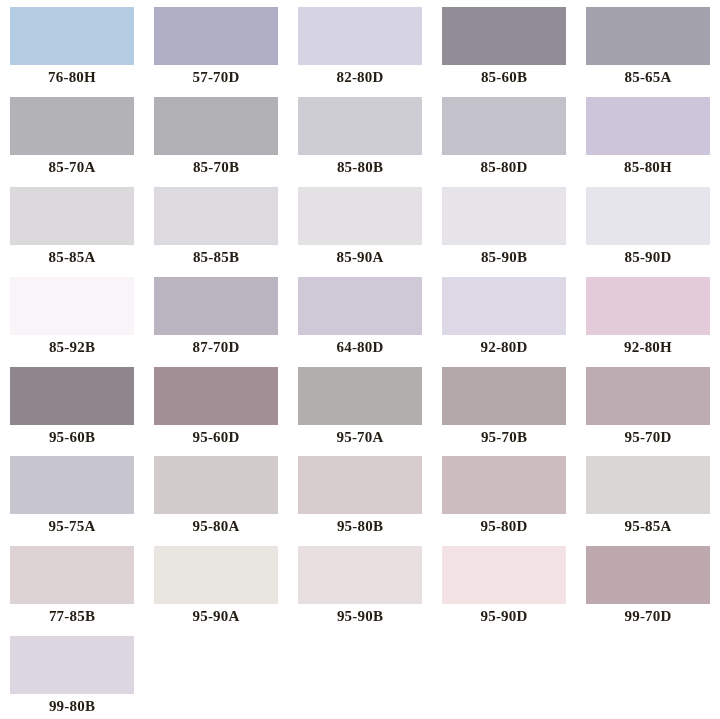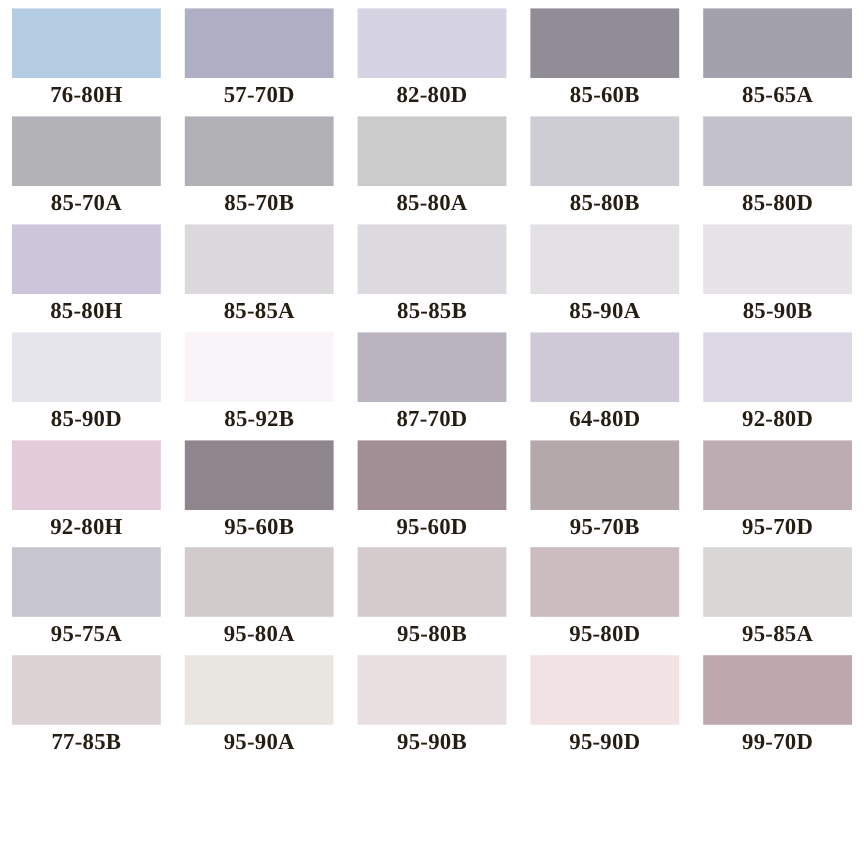--- a/index.html
+++ b/index.html
@@ -38,21 +38,21 @@
     visibility: hidden;
   }
   .swatch-chip {
     width: 124px;
     height: 58px;
     flex: none;
     box-sizing: border-box;
   }
   .swatch-label {
     margin-top: 5px;
-    font-size: 19px;
+    font-size: 15px;
     font-weight: bold;
     letter-spacing: 0.2px;
     color: #241d14;
     line-height: 1;
     text-align: center;
     white-space: nowrap;
   }
 </style>
 </head>
 <body style="background-color: rgb(255, 255, 255);">
@@ -80,24 +80,20 @@
     </div>
     <div class="swatch-cell">
       <div class="swatch-chip" style="background-color: rgb(179, 178, 183);"></div>
       <div class="swatch-label">85-70A</div>
     </div>
     <div class="swatch-cell">
       <div class="swatch-chip" style="background-color: rgb(177, 176, 181);"></div>
       <div class="swatch-label">85-70B</div>
     </div>
     <div class="swatch-cell">
-      <div class="swatch-chip" style="background-color: rgb(203, 203, 203);"></div>
-      <div class="swatch-label">85-80A</div>
-    </div>
-    <div class="swatch-cell">
       <div class="swatch-chip" style="background-color: rgb(205, 205, 211);"></div>
       <div class="swatch-label">85-80B</div>
     </div>
     <div class="swatch-cell">
       <div class="swatch-chip" style="background-color: rgb(195, 194, 203);"></div>
       <div class="swatch-label">85-80D</div>
     </div>
     <div class="swatch-cell">
       <div class="swatch-chip" style="background-color: rgb(205, 197, 218);"></div>
       <div class="swatch-label">85-80H</div>
@@ -144,20 +140,24 @@
     </div>
     <div class="swatch-cell">
       <div class="swatch-chip" style="background-color: rgb(143, 134, 141);"></div>
       <div class="swatch-label">95-60B</div>
     </div>
     <div class="swatch-cell">
       <div class="swatch-chip" style="background-color: rgb(162, 143, 149);"></div>
       <div class="swatch-label">95-60D</div>
     </div>
     <div class="swatch-cell">
+      <div class="swatch-chip" style="background-color: rgb(179, 174, 174);"></div>
+      <div class="swatch-label">95-70A</div>
+    </div>
+    <div class="swatch-cell">
       <div class="swatch-chip" style="background-color: rgb(180, 168, 171);"></div>
       <div class="swatch-label">95-70B</div>
     </div>
     <div class="swatch-cell">
       <div class="swatch-chip" style="background-color: rgb(189, 172, 177);"></div>
       <div class="swatch-label">95-70D</div>
     </div>
     <div class="swatch-cell">
       <div class="swatch-chip" style="background-color: rgb(199, 197, 205);"></div>
       <div class="swatch-label">95-75A</div>
@@ -190,20 +190,24 @@
       <div class="swatch-chip" style="background-color: rgb(232, 223, 224);"></div>
       <div class="swatch-label">95-90B</div>
     </div>
     <div class="swatch-cell">
       <div class="swatch-chip" style="background-color: rgb(242, 226, 228);"></div>
       <div class="swatch-label">95-90D</div>
     </div>
     <div class="swatch-cell">
       <div class="swatch-chip" style="background-color: rgb(189, 168, 173);"></div>
       <div class="swatch-label">99-70D</div>
+    </div>
+    <div class="swatch-cell">
+      <div class="swatch-chip" style="background-color: rgb(219, 214, 224);"></div>
+      <div class="swatch-label">99-80B</div>
     </div>
     <div class="swatch-cell empty">
       <div class="swatch-chip"></div>
       <div class="swatch-label"></div>
     </div>
     <div class="swatch-cell empty">
       <div class="swatch-chip"></div>
       <div class="swatch-label"></div>
     </div>
   </div>

